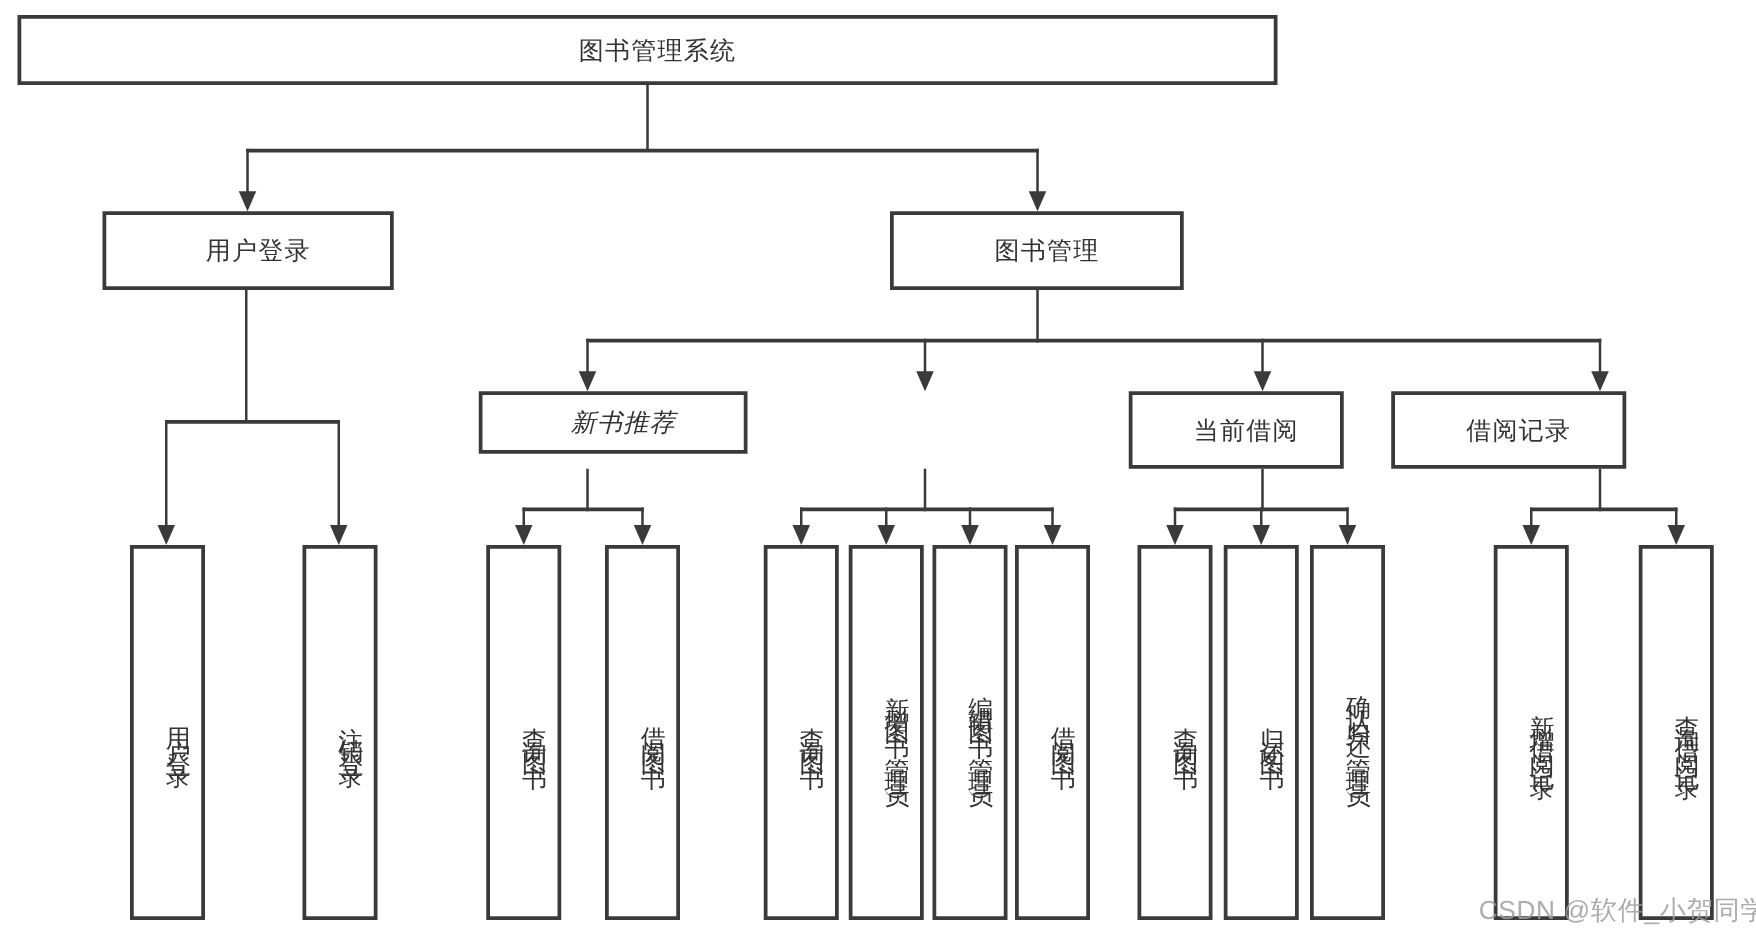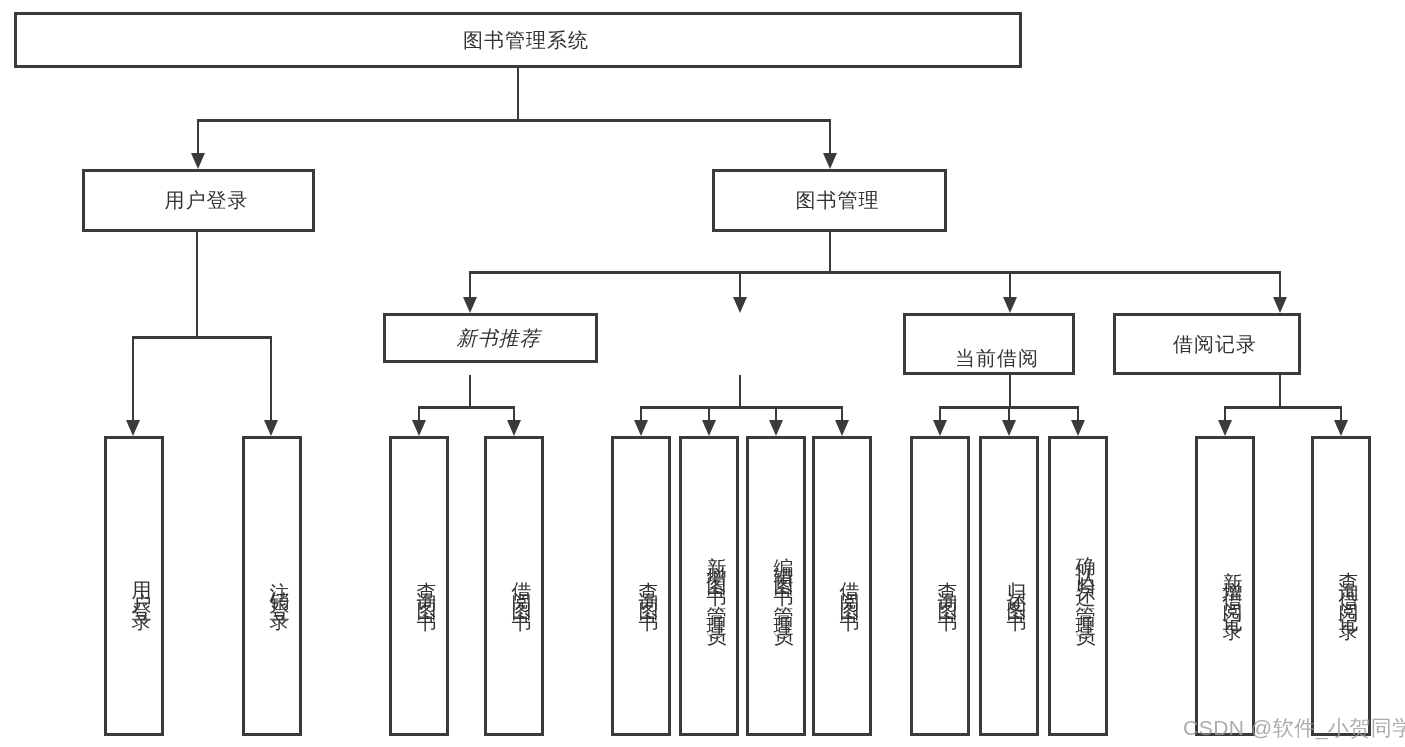--- a/index.html
+++ b/index.html
@@ -65,21 +65,21 @@
   <div class="vl" style="left:739px;top:271px;height:28px;"></div>
   <div class="ar" style="left:733px;top:297px;"></div>
   <div class="vl" style="left:1009px;top:271px;height:28px;"></div>
   <div class="ar" style="left:1003px;top:297px;"></div>
   <div class="vl" style="left:1279px;top:271px;height:28px;"></div>
   <div class="ar" style="left:1273px;top:297px;"></div>
 
   <div class="box" style="left:383px;top:313px;width:215px;height:50px;font-style:italic;">
     <span>新书推荐</span>
   </div>
-  <div class="box" style="left:903px;top:313px;width:172px;height:62px;align-items:flex-end;">
+  <div class="box" style="left:903px;top:313px;width:172px;height:62px;">
     <span>当前借阅</span>
   </div>
   <div class="box" style="left:1113px;top:313px;width:188px;height:62px;">
     <span>借阅记录</span>
   </div>
 
   <div class="vl" style="left:469px;top:375px;height:34px;"></div>
   <div class="hl" style="left:418px;top:406px;width:97px;"></div>
   <div class="vl" style="left:418px;top:406px;height:16px;"></div>
   <div class="ar" style="left:412px;top:420px;"></div>

